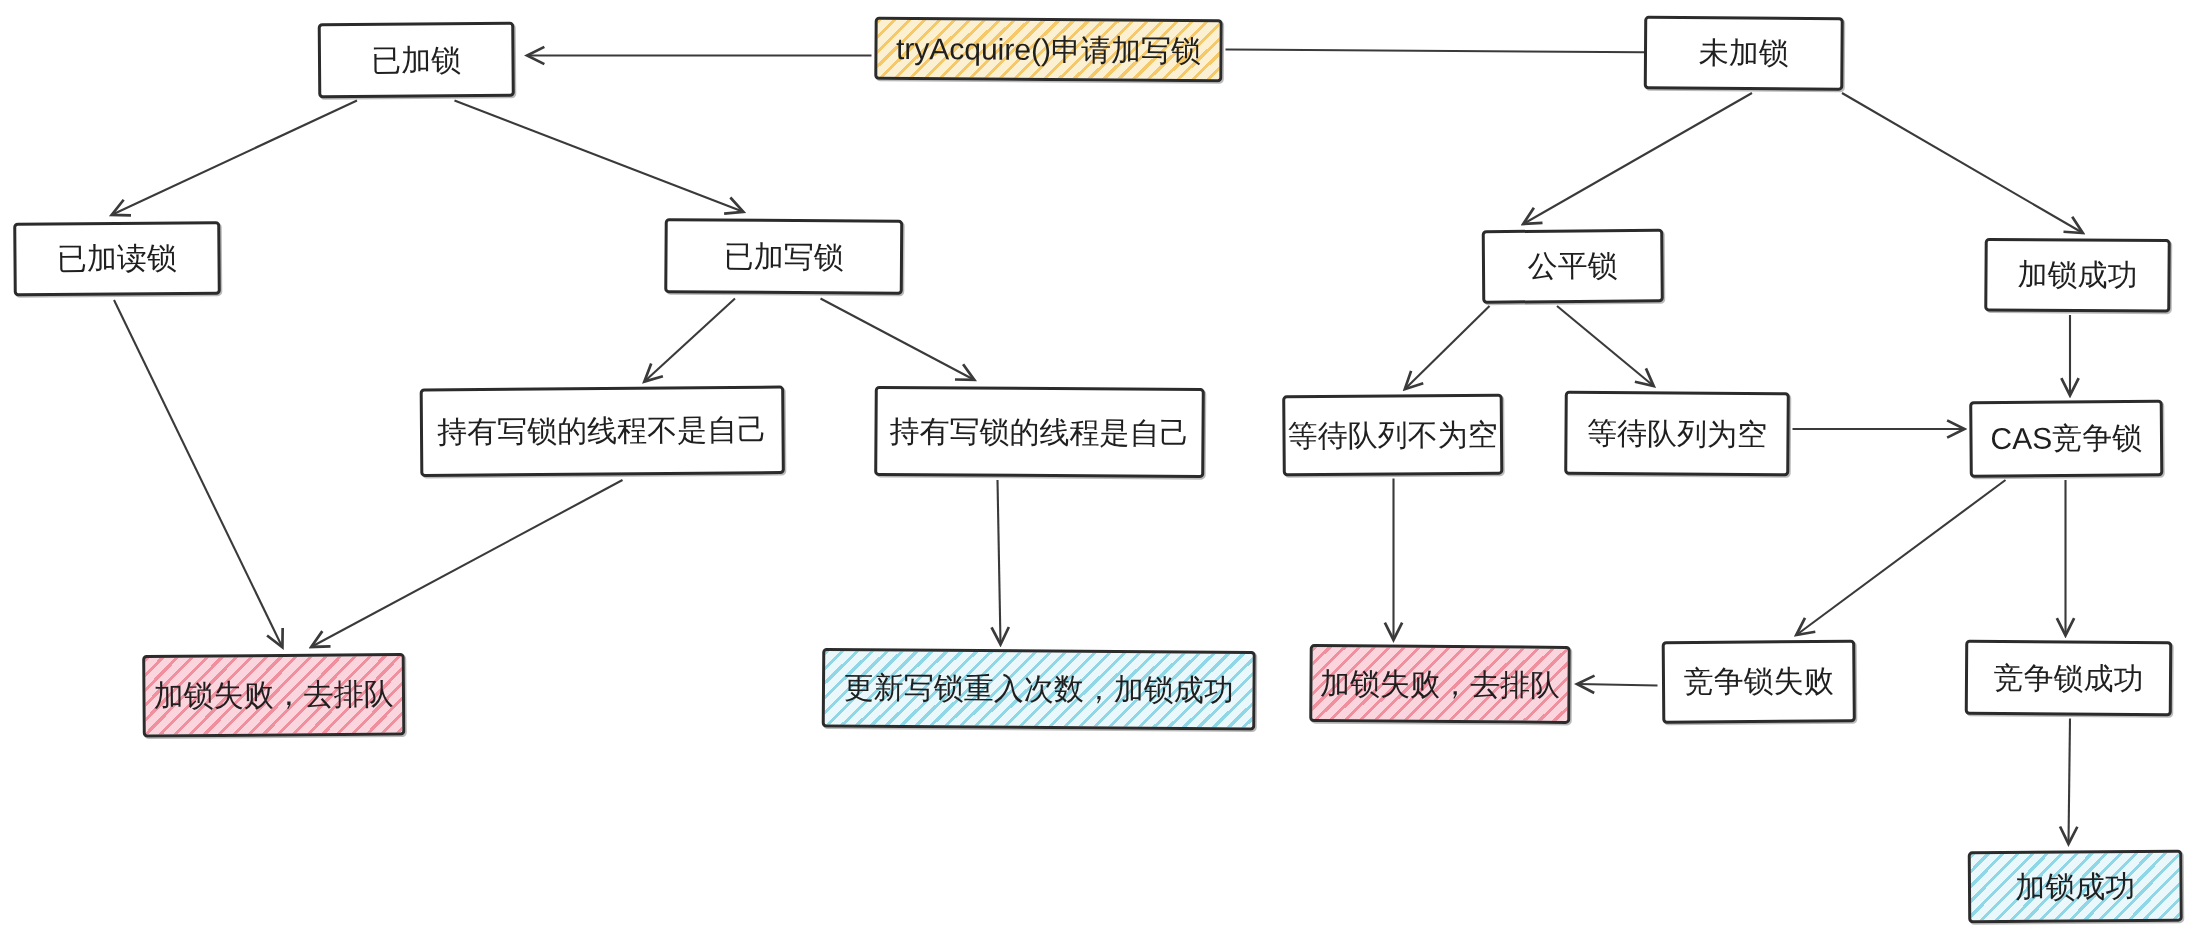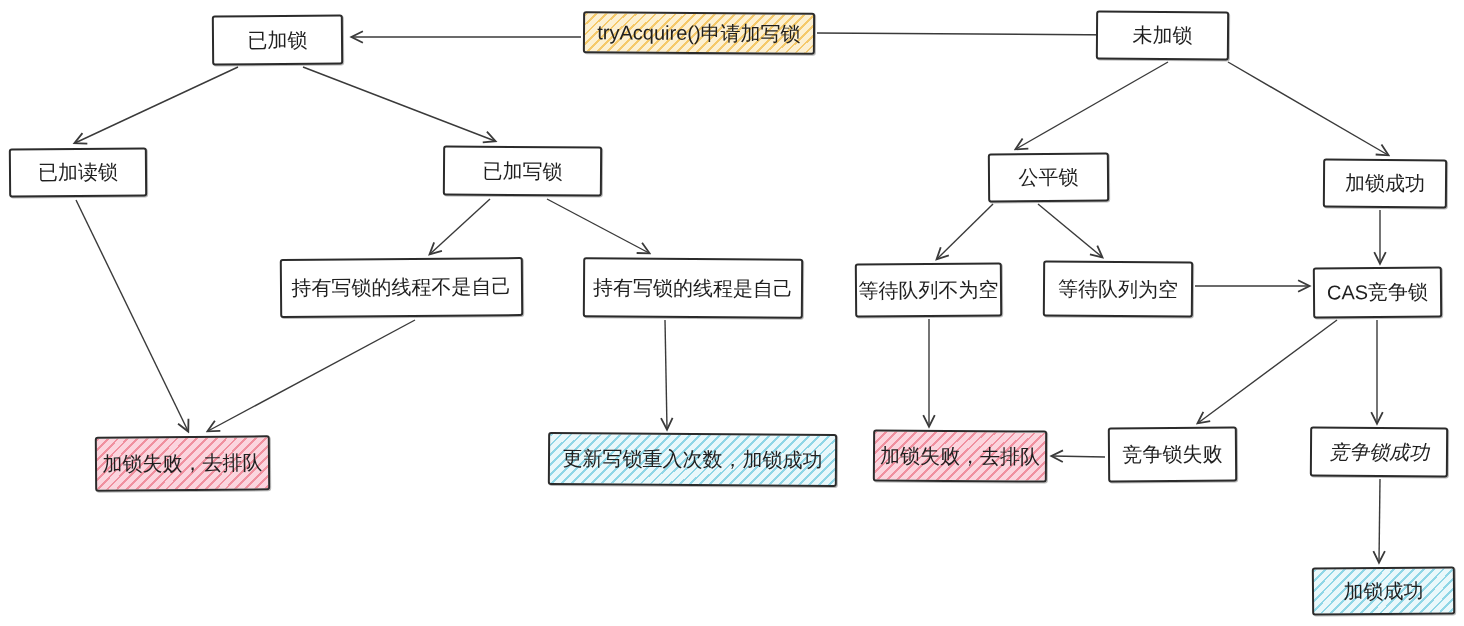--- a/index.html
+++ b/index.html
@@ -107,17 +107,17 @@
   <div class="node rA" style="left:855px; top:263px; width:147px; height:54px;">等待队列不为空</div>
 
   <div class="node rB" style="left:1043px; top:261px; width:150px; height:56px;">等待队列为空</div>
 
   <div class="node rA" style="left:1313px; top:267px; width:129px; height:51px;">CAS竞争锁</div>
 
   <div class="node pink rB" style="left:873px; top:430px; width:174px; height:52px;">加锁失败，去排队</div>
 
   <div class="node rA" style="left:1108px; top:427px; width:129px; height:55px;">竞争锁失败</div>
 
-  <div class="node rB" style="left:1310px; top:427px; width:138px; height:50px;font-style:italic;">竞争锁成功</div>
+  <div class="node rB" style="left:1310px; top:427px; width:138px; height:50px;">竞争锁成功</div>
 
   <div class="node blue rA" style="left:1312px; top:567px; width:143px; height:48px;">加锁成功</div>
 
 </div>
 
 </body></html>

